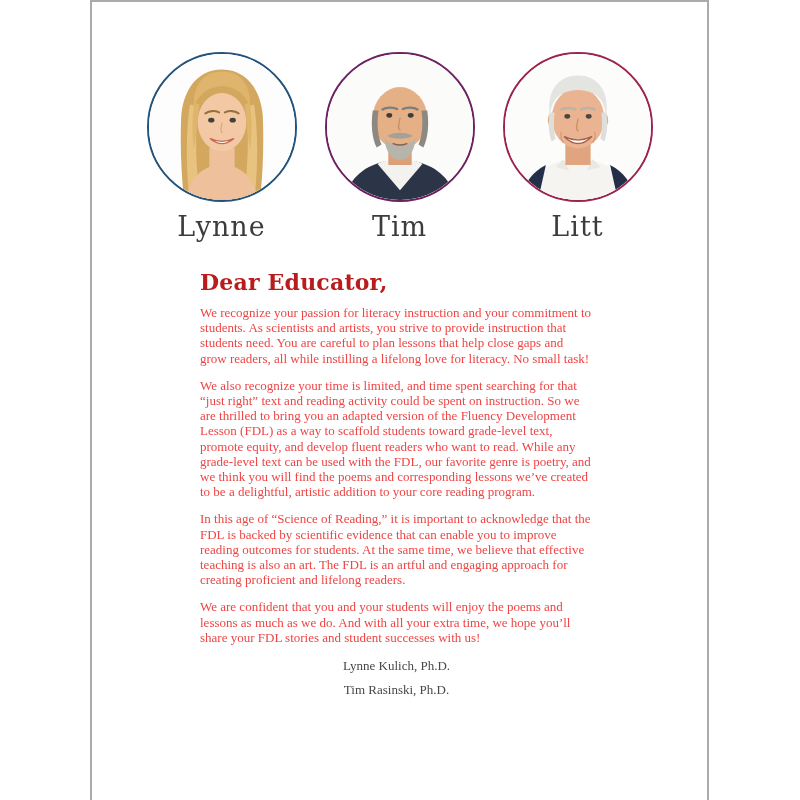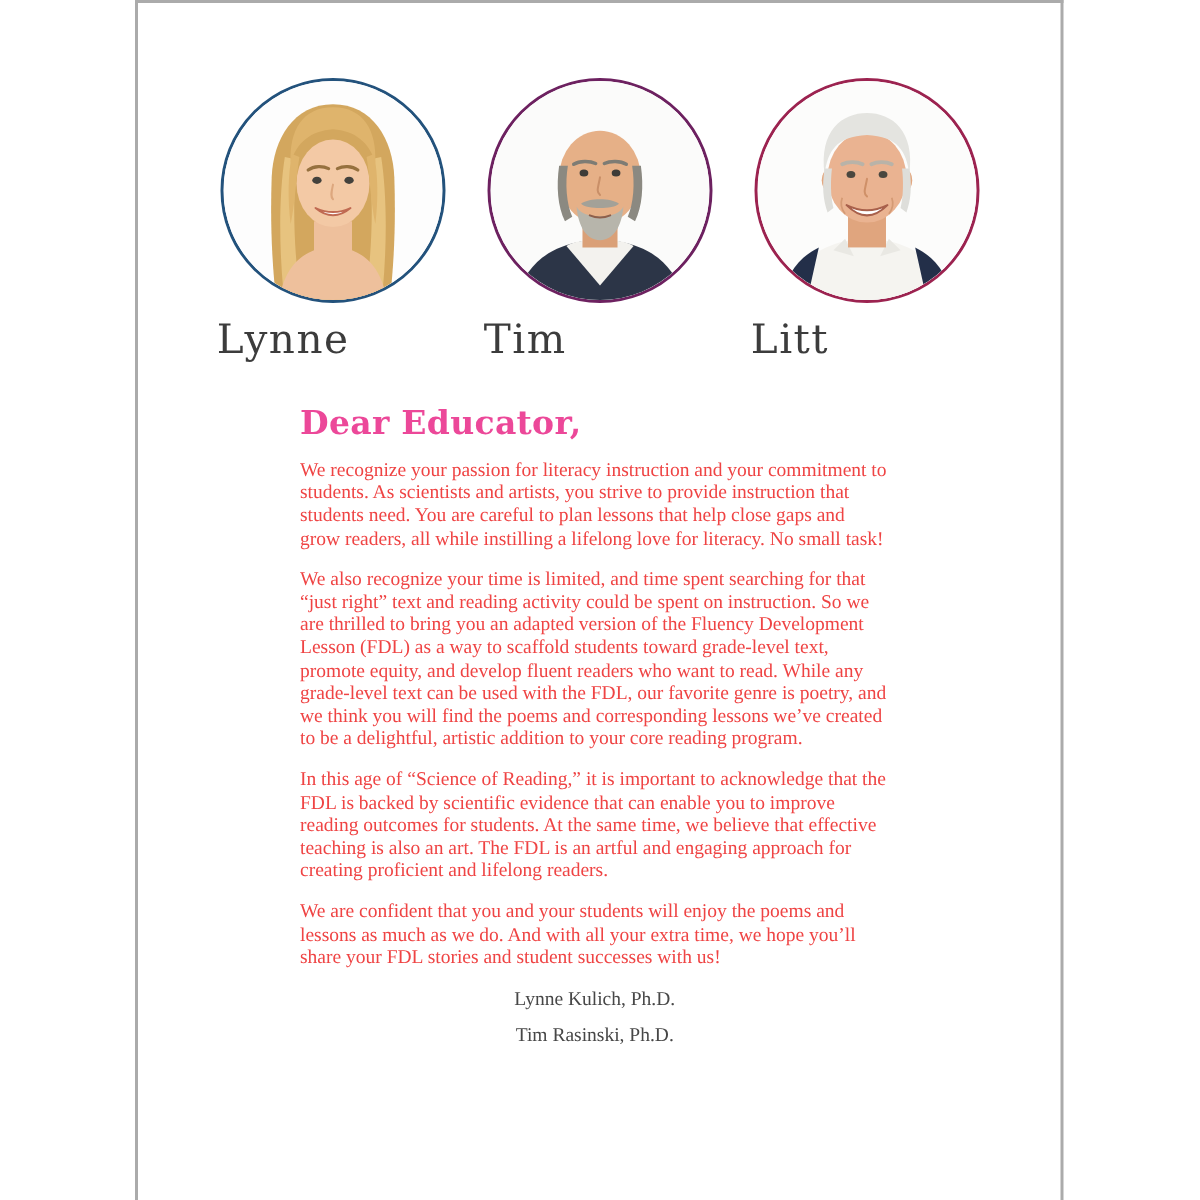--- a/index.html
+++ b/index.html
@@ -19,21 +19,21 @@
     border-top: 2px solid #ababab;
     border-left: 2px solid #ababab;
     border-right: 2px solid #ababab;
   }
   .authors-row {
     display: flex;
     justify-content: center;
     gap: 24px;
     margin-top: 50px;
   }
-  .author { width: 154px; text-align: left; }
+  .author { width: 154px; text-align: center; }
   .avatar-ring {
     width: 150px; height: 150px;
     margin: 0 auto;
     border-radius: 50%;
     border: 2.5px solid #555;
     overflow: hidden;
     background: #fdfdfd;
   }
   .avatar-ring svg { display: block; width: 100%; height: 100%; }
   .author-name {
@@ -153,21 +153,21 @@
           <path d="M58 80 Q56 86 60 91" stroke="#d49a74" stroke-width="1.2" fill="none"></path>
           <path d="M92 80 Q94 86 90 91" stroke="#d49a74" stroke-width="1.2" fill="none"></path>
         </svg>
       </div>
       <figcaption class="author-name">Litt</figcaption>
     </figure>
 
   </div>
 
   <div class="letter">
-    <h1 style="color: #ec4899;">Dear Educator,</h1>
+    <h1 style="color: #b91c1c;">Dear Educator,</h1>
     <p>We recognize your passion for literacy instruction and your commitment to students. As scientists and artists, you strive to provide instruction that students need. You are careful to plan lessons that help close gaps and grow readers, all while instilling a lifelong love for literacy. No small task!</p>
     <p>We also recognize your time is limited, and time spent searching for that “just right” text and reading activity could be spent on instruction. So we are thrilled to bring you an adapted version of the Fluency Development Lesson (FDL) as a way to scaffold students toward grade-level text, promote equity, and develop fluent readers who want to read. While any grade-level text can be used with the FDL, our favorite genre is poetry, and we think you will find the poems and corresponding lessons we’ve created to be a delightful, artistic addition to your core reading program.</p>
     <p>In this age of “Science of Reading,” it is important to acknowledge that the FDL is backed by scientific evidence that can enable you to improve reading outcomes for students. At the same time, we believe that effective teaching is also an art. The FDL is an artful and engaging approach for creating proficient and lifelong readers.</p>
     <p>We are confident that you and your students will enjoy the poems and lessons as much as we do. And with all your extra time, we hope you’ll share your FDL stories and student successes with us!</p>
     <div class="sigs">
       <div class="sig-line">Lynne Kulich, Ph.D.</div>
       <div class="sig-line">Tim Rasinski, Ph.D.</div>
     </div>
   </div>
 

